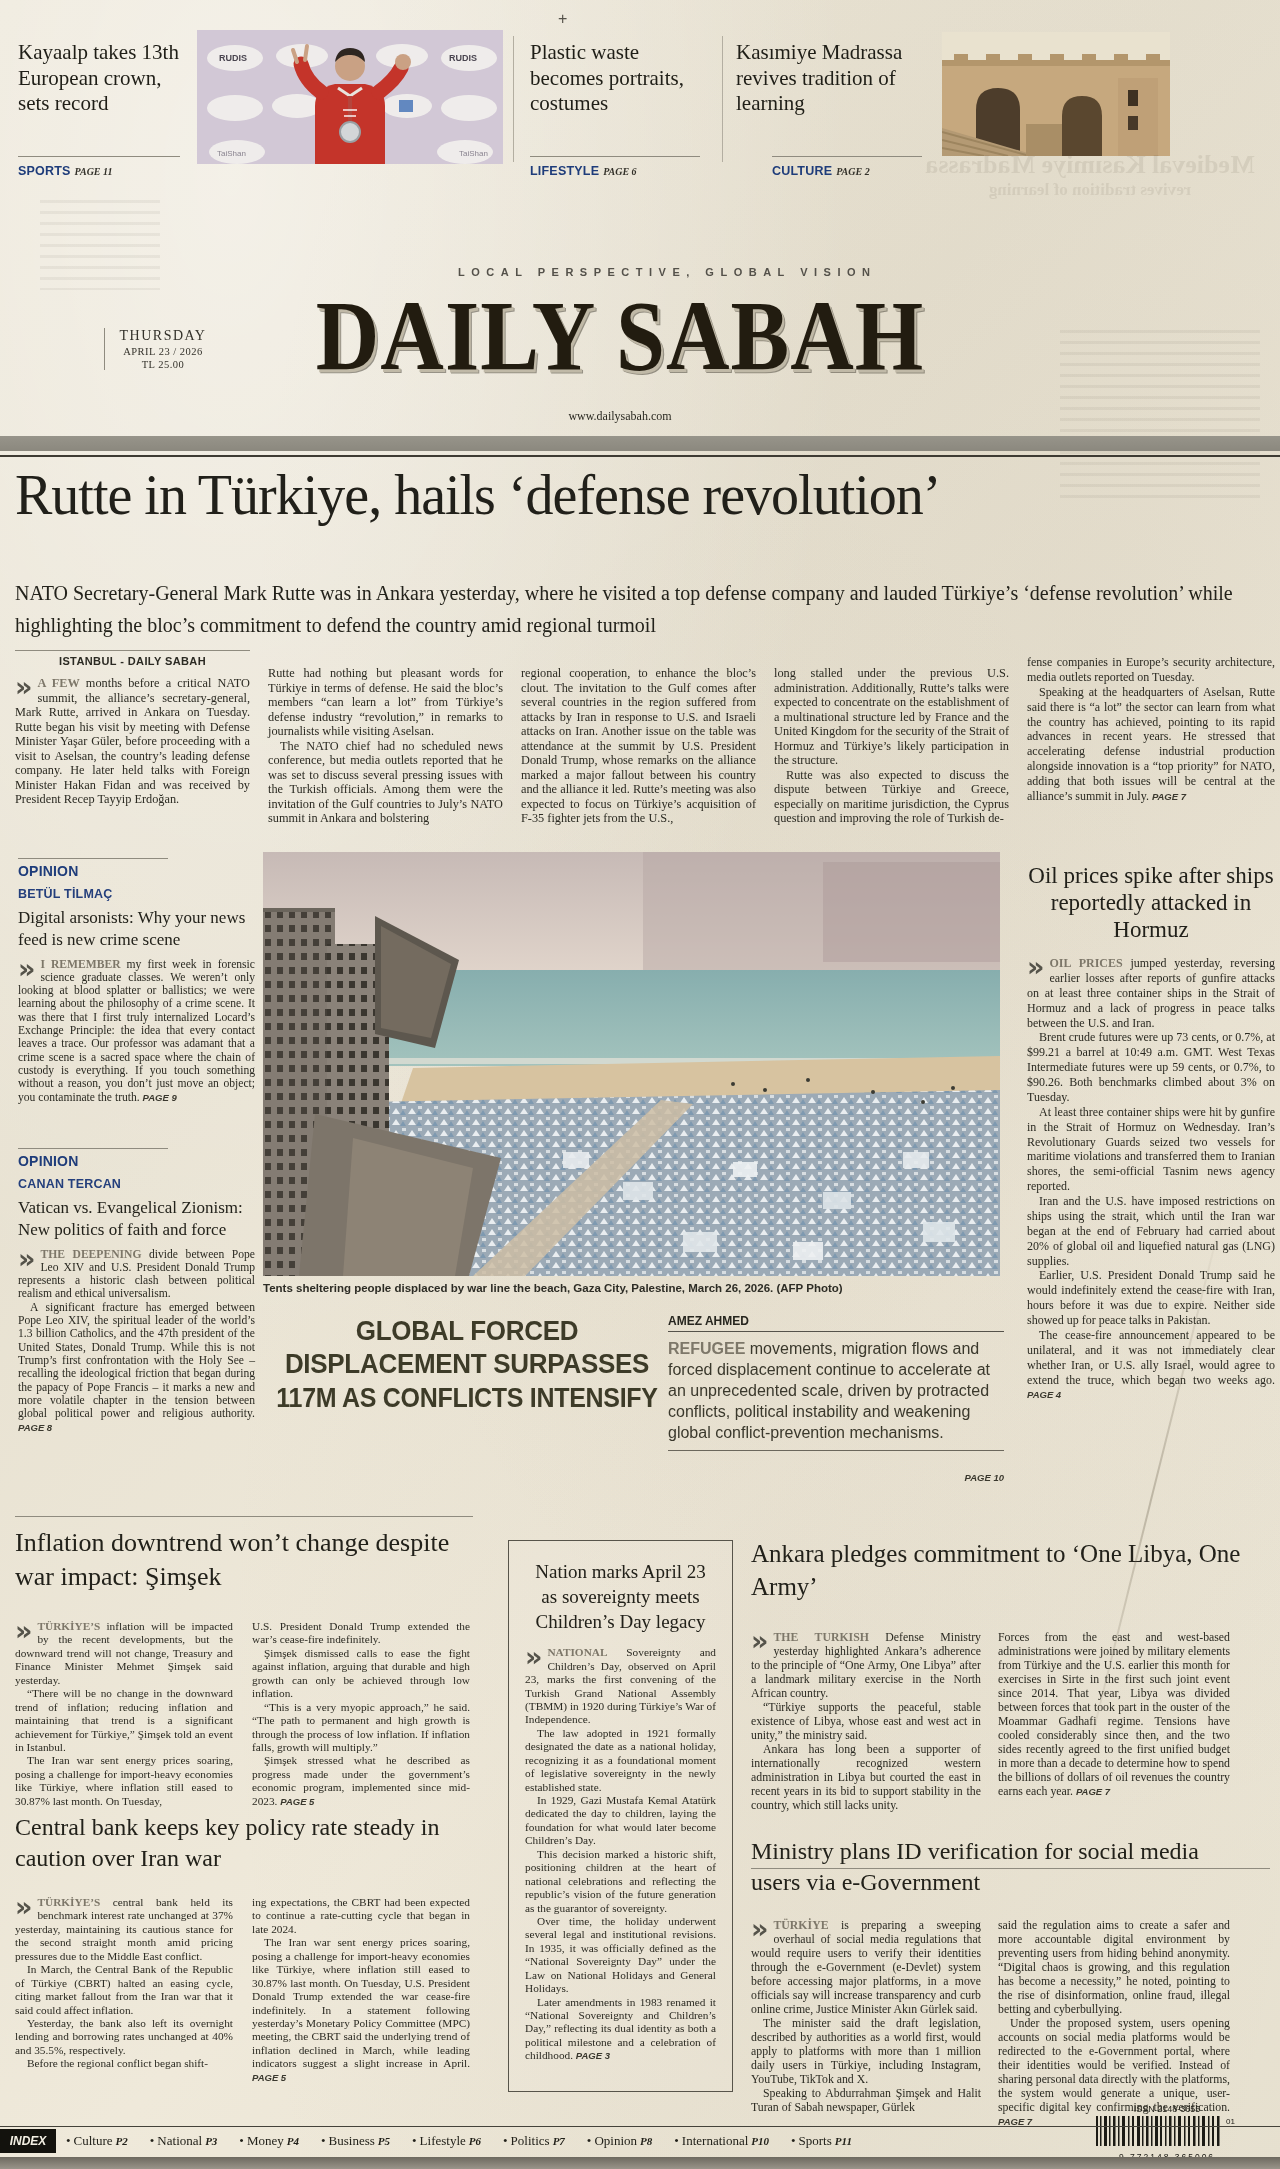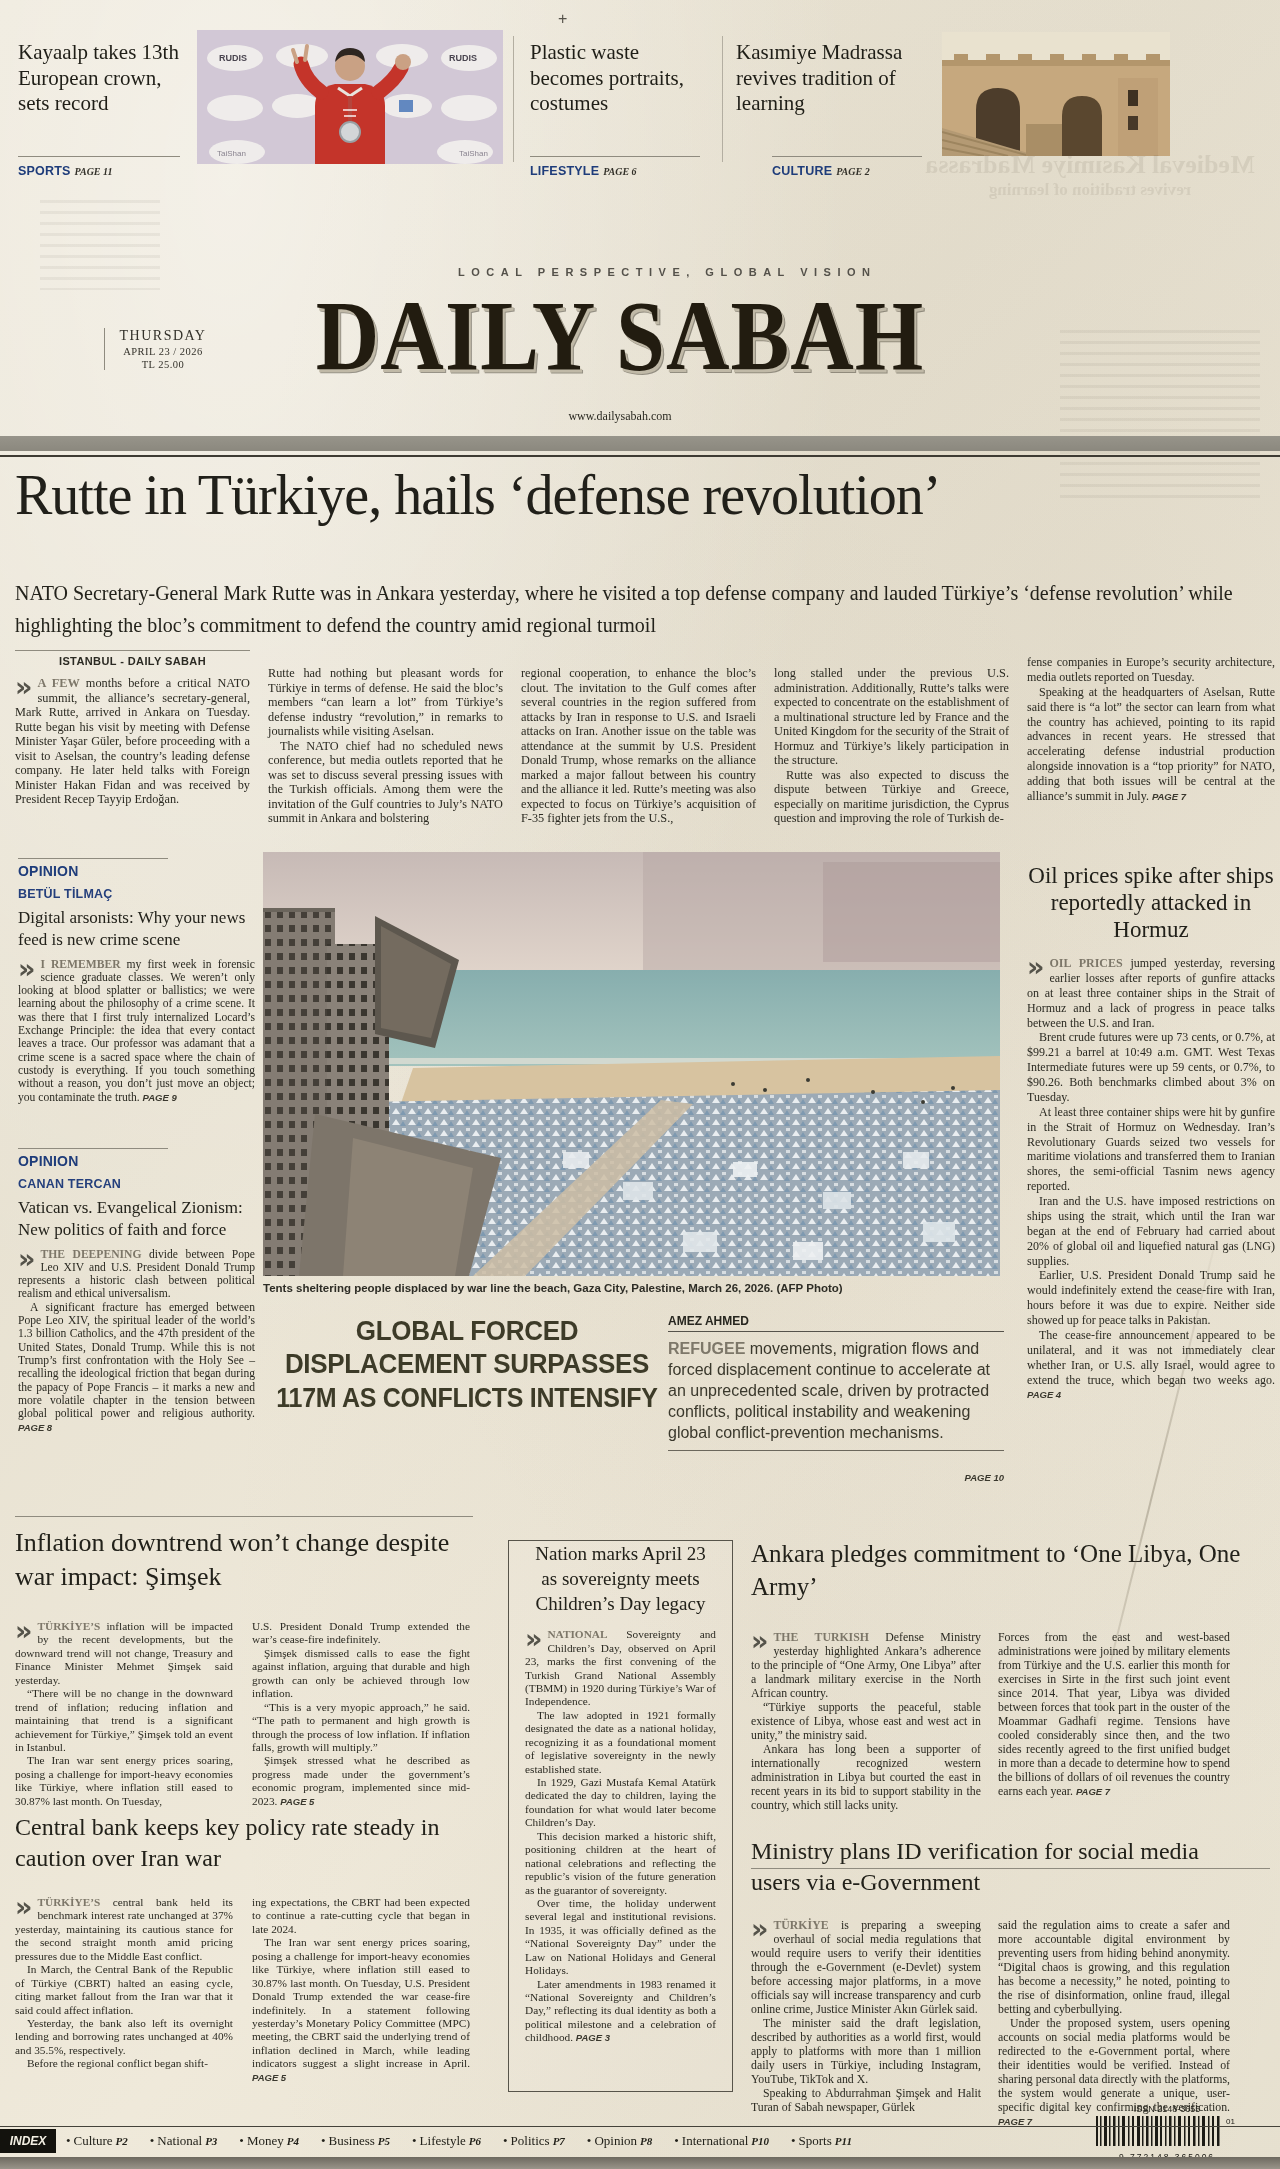--- a/index.html
+++ b/index.html
@@ -303,21 +303,21 @@
     <p>“There will be no change in the downward trend of inflation; reducing inflation and maintaining that trend is a significant achievement for Türkiye,” Şimşek told an event in Istanbul.</p>
     <p>The Iran war sent energy prices soaring, posing a challenge for import-heavy economies like Türkiye, where inflation still eased to 30.87% last month. On Tuesday,</p>
   </div>
   <div class="abs bodytxt bot-body" style="left:252px;top:1620px;width:218px;">
     <p class="first">U.S. President Donald Trump extended the war’s cease-fire indefinitely.</p>
     <p>Şimşek dismissed calls to ease the fight against inflation, arguing that durable and high growth can only be achieved through low inflation.</p>
     <p>“This is a very myopic approach,” he said. “The path to permanent and high growth is through the process of low inflation. If inflation falls, growth will multiply.”</p>
     <p><span>Şimşek stressed what he described as progress made under the government’s economic program, implemented since mid-2023.</span> <span class="jump">PAGE 5</span></p>
   </div>
 
-  <div class="abs box" style="left:508px;top:1540px;width:225px;height:552px;box-sizing:border-box;padding:0 16px;">
+  <div class="abs box" style="left:508px;top:1540px;width:225px;height:552px;box-sizing:border-box;padding:18px 16px;">
     <div class="box-title">Nation marks April 23 as sovereignty meets Children’s Day legacy</div>
     <div class="bodytxt bot-body" style="margin-top:12px;">
       <p class="first"><span class="kicker">»</span><span class="lead-in">NATIONAL</span><span> Sovereignty and Children’s Day, observed on April 23, marks the first convening of the Turkish Grand National Assembly (TBMM) in 1920 during Türkiye’s War of Independence.</span></p>
       <p>The law adopted in 1921 formally designated the date as a national holiday, recognizing it as a foundational moment of legislative sovereignty in the newly established state.</p>
       <p>In 1929, Gazi Mustafa Kemal Atatürk dedicated the day to children, laying the foundation for what would later become Children’s Day.</p>
       <p>This decision marked a historic shift, positioning children at the heart of national celebrations and reflecting the republic’s vision of the future generation as the guarantor of sovereignty.</p>
       <p>Over time, the holiday underwent several legal and institutional revisions. In 1935, it was officially defined as the “National Sovereignty Day” under the Law on National Holidays and General Holidays.</p>
       <p><span>Later amendments in 1983 renamed it “National Sovereignty and Children’s Day,” reflecting its dual identity as both a political milestone and a celebration of childhood.</span> <span class="jump">PAGE 3</span></p>
     </div>
   </div>

